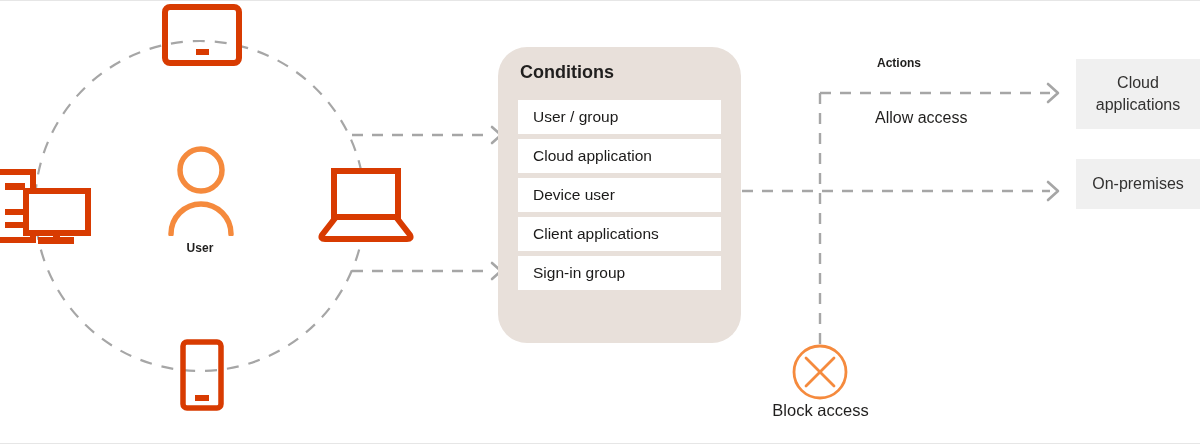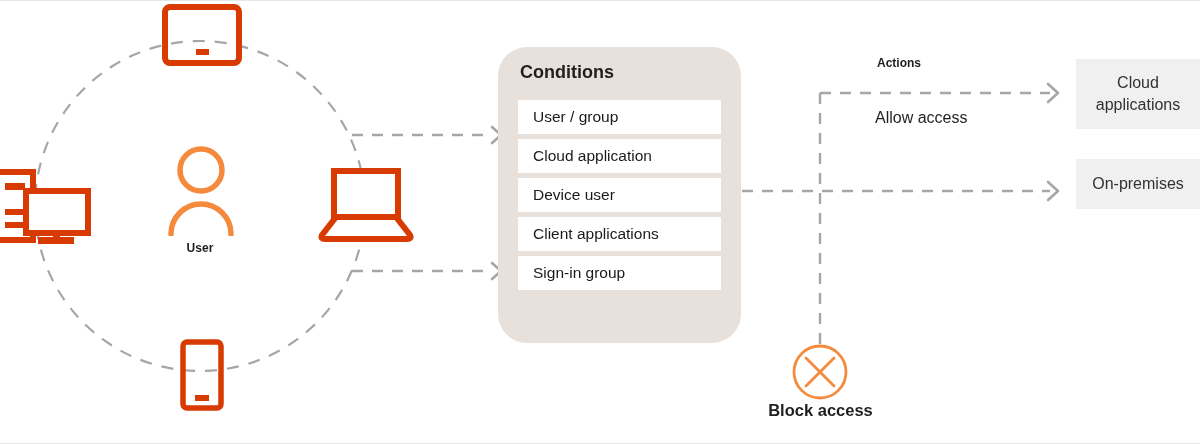--- a/index.html
+++ b/index.html
@@ -103,21 +103,21 @@
   #action-mfa   { left: 875px; top: 203px; width: 140px; }
 
   
   #block-label {
     position: absolute;
     left: 738px;
     top: 400px;
     width: 165px;
     text-align: center;
     font-size: 16.5px;
-    font-weight: bold;
+    font-weight: normal;
     color: #201f1e;
   }
 
   
   .target-box {
     position: absolute;
     background: #f0f0f0;
     display: flex;
     align-items: center;
     justify-content: center;

